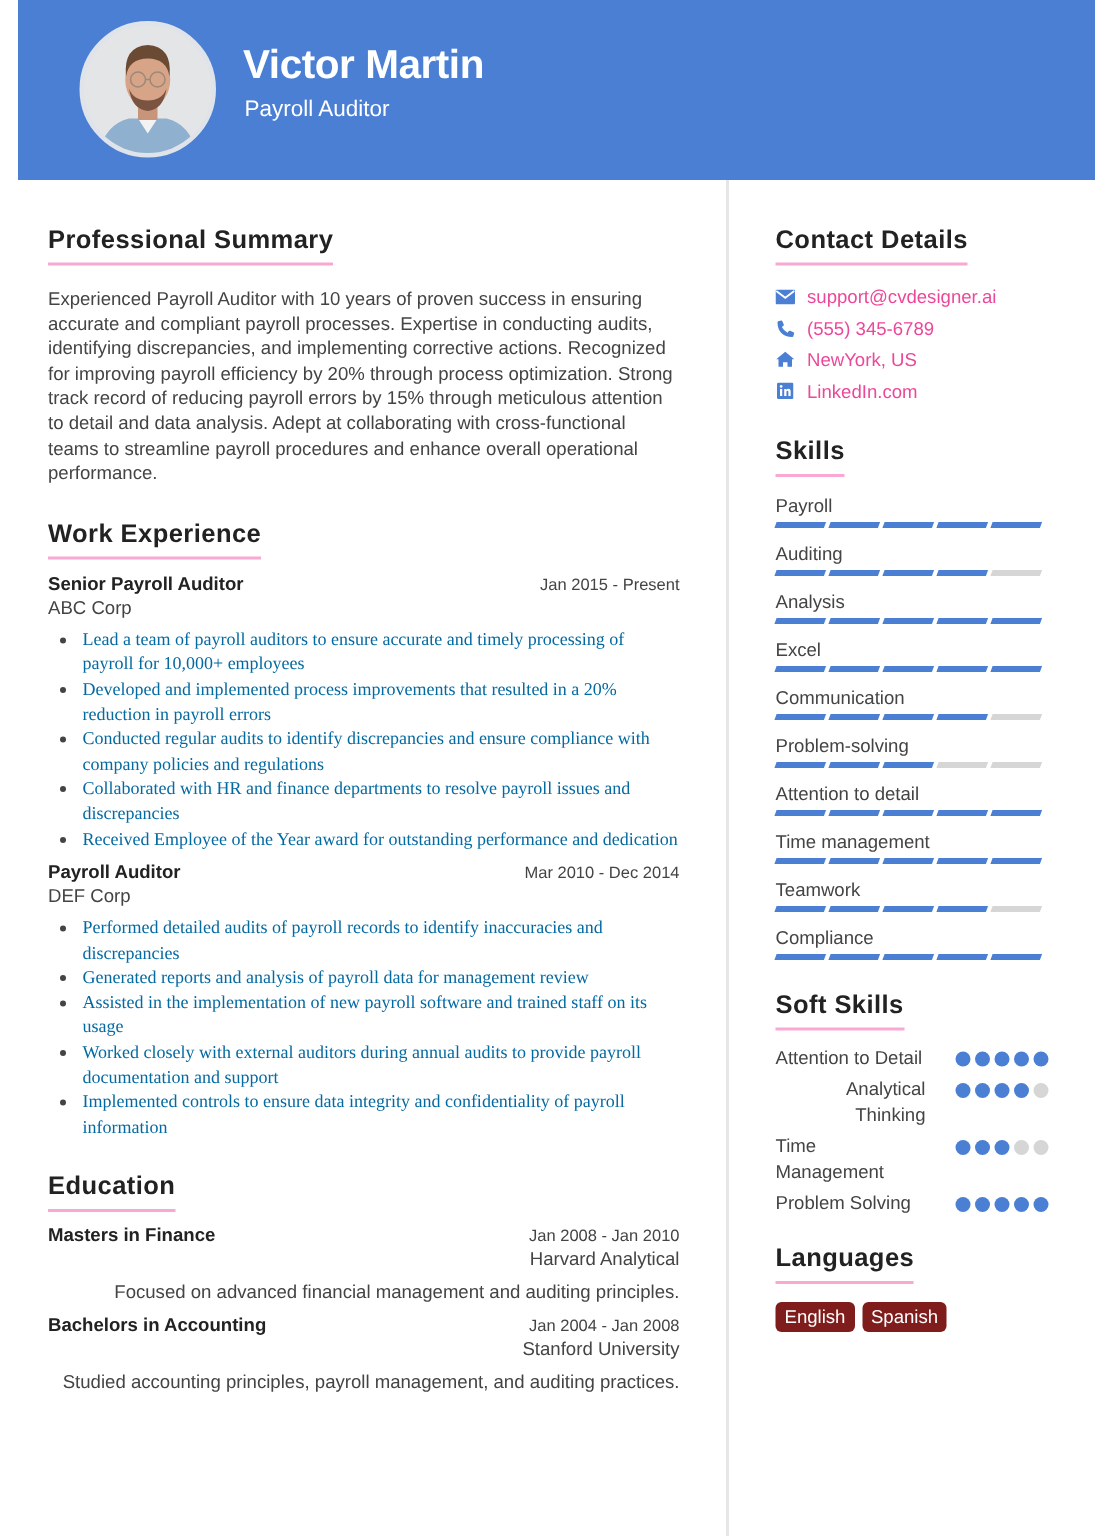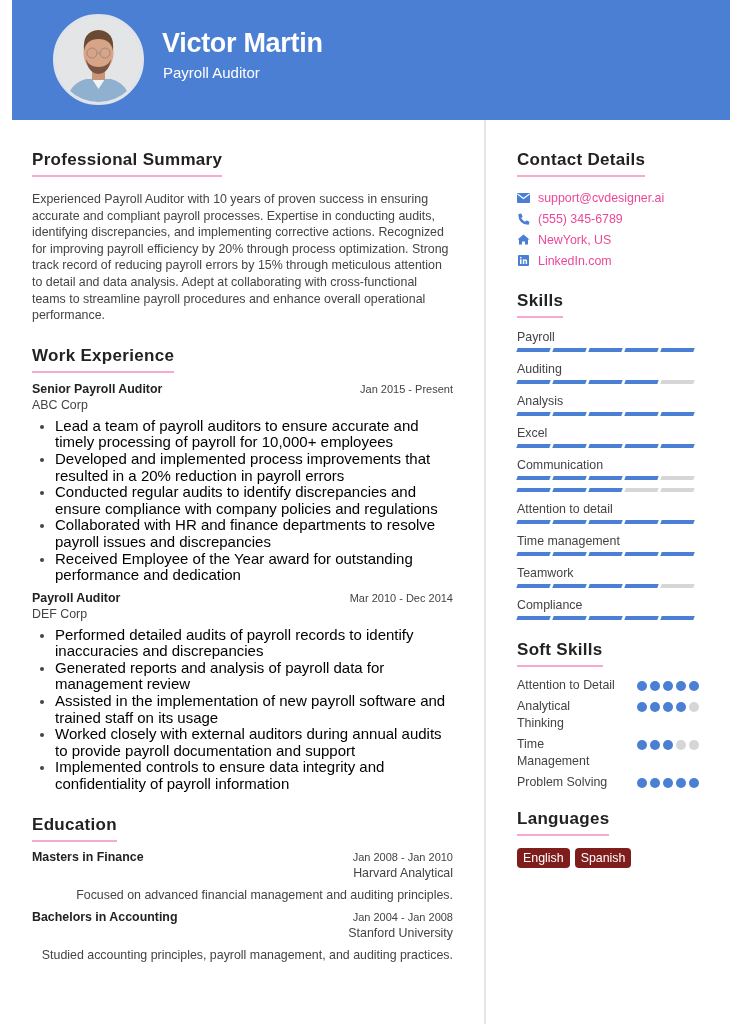--- a/index.html
+++ b/index.html
@@ -23,21 +23,21 @@
   .section { margin-bottom: 16px; }
 
   .summary { font-size: 12.4px; line-height: 16.6px; color: #444; margin-top: 14px; }
 
   .job { margin-top: 7px; }
   .job-head { display: flex; justify-content: space-between; align-items: baseline; }
   .job-title { font-size: 12.4px; font-weight: bold; color: #222; }
   .job-date { font-size: 11px; color: #444; }
   .job-company { font-size: 12.4px; color: #444; margin-top: 2px; }
   .bullets { list-style: none; margin-top: 6px; }
-  .bullets li { position: relative; padding-left: 23px; font-size: 15px; line-height: 16.6px; color: #000000; }
+  .bullets li { position: relative; padding-left: 23px; font-size: 12px; line-height: 16.6px; color: #0369a1; font-family: Liberation Serif, serif; }
   .bullets li::before { content: ""; position: absolute; left: 8px; top: 7px; width: 4px; height: 4px; border-radius: 50%; background: #444; }
 
   .edu { margin-top: 8px; text-align: right; }
   .edu-desc { font-size: 12.4px; color: #444; margin-top: 8px; }
 
   .contact-list { margin-top: 10px; }
   .contact-item { display: flex; align-items: center; height: 21px; font-size: 12.4px; color: #ec4899; }
   .contact-item .ic { width: 13px; height: 13px; margin-right: 8px; display: flex; align-items: center; justify-content: center; }
 
   .skill { margin-top: 0px; }
@@ -234,20 +234,21 @@
           <div class="skill-name">Communication</div>
           <div class="skill-bars">
             <span></span>
             <span></span>
             <span></span>
             <span></span>
             <span class="off"></span>
           </div>
         </div>
         <div class="skill">
+          <div class="skill-name">Problem-solving</div>
           <div class="skill-bars">
             <span></span>
             <span></span>
             <span></span>
             <span class="off"></span>
             <span class="off"></span>
           </div>
         </div>
         <div class="skill">
           <div class="skill-name">Attention to detail</div>
@@ -298,21 +299,21 @@
         <div class="soft" style="margin-bottom: 3px;">
           <div class="soft-name">Attention to Detail</div>
           <div class="dots">
             <span></span>
             <span></span>
             <span></span>
             <span></span>
             <span></span>
           </div>
         </div>
-        <div class="soft" style="margin-bottom: 3px;">
+        <div class="soft" style="margin-bottom: 3px; text-align: right;">
           <div class="soft-name">Analytical Thinking</div>
           <div class="dots">
             <span></span>
             <span></span>
             <span></span>
             <span></span>
             <span class="off"></span>
           </div>
         </div>
         <div class="soft" style="margin-bottom: 3px;">

